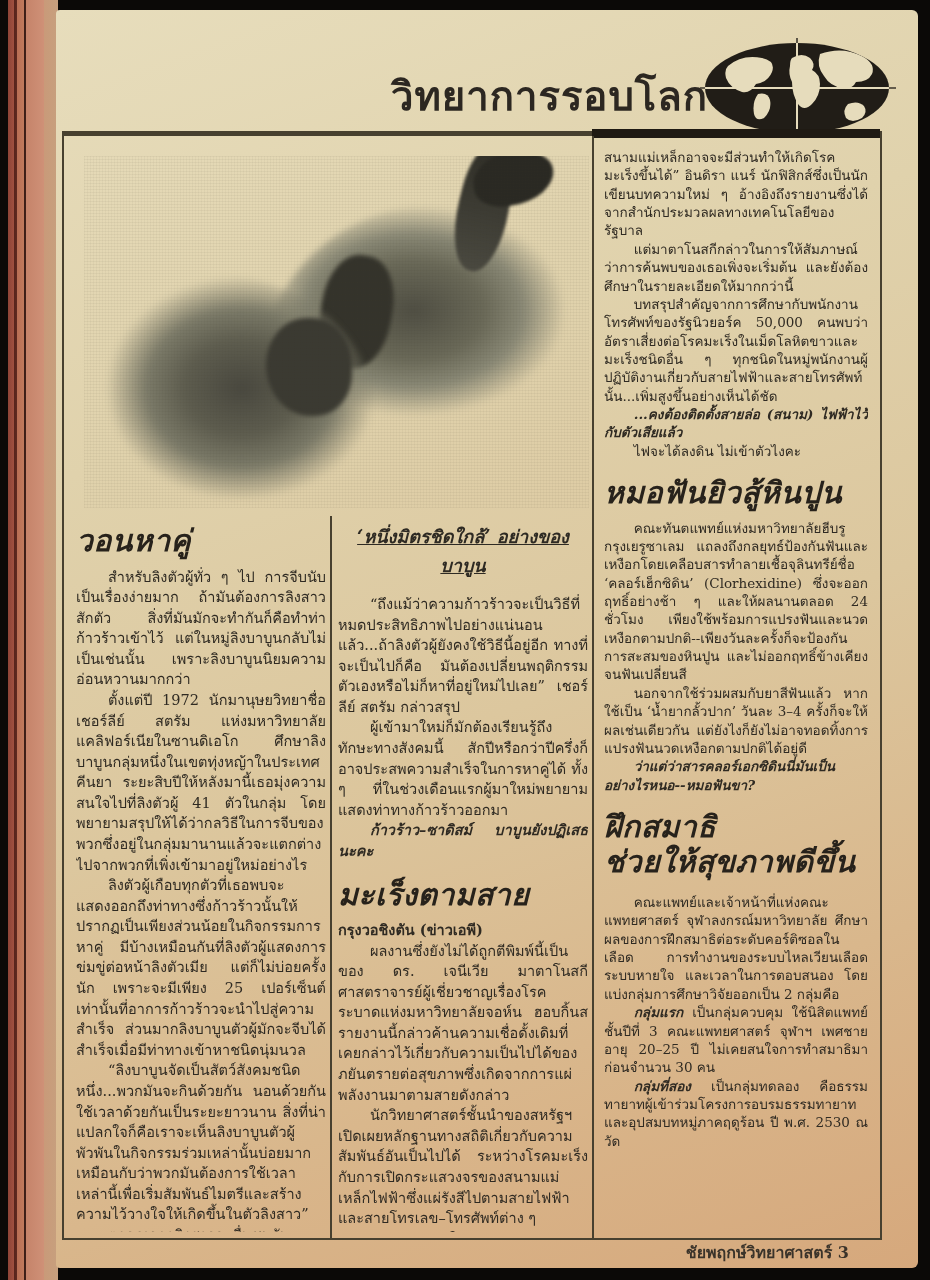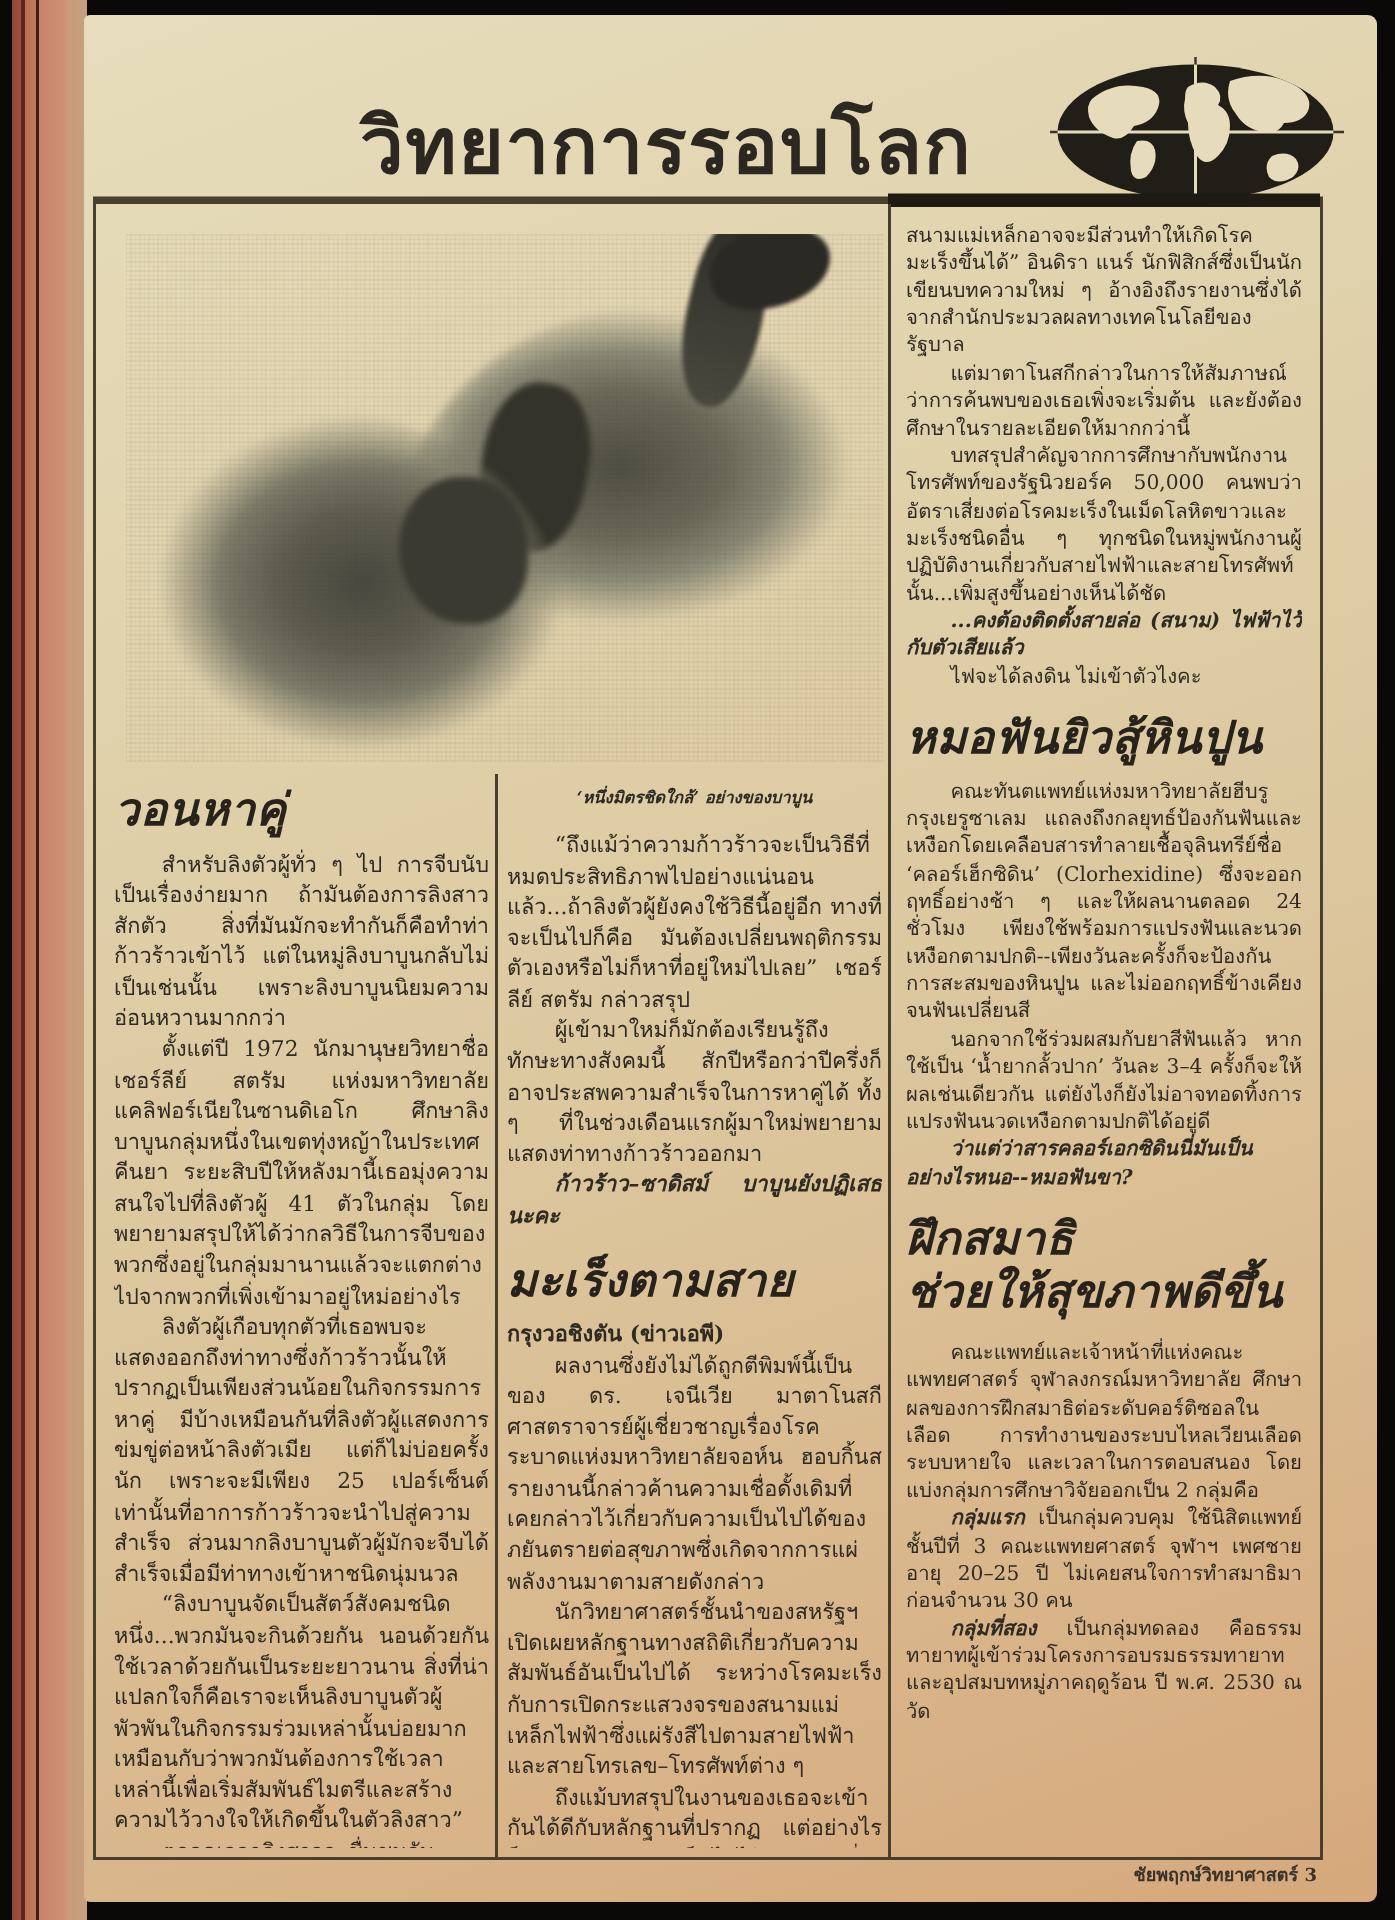--- a/index.html
+++ b/index.html
@@ -22,23 +22,23 @@
       #c99a79 44px,#c7a07e 58px);
   }
   
   .paper{
     position:absolute;left:56px;top:10px;width:862px;height:1258px;
     background:linear-gradient(160deg,#e7ddbc 0%,#e0d2ac 30%,#dcc79e 55%,#d9b78c 78%,#d6a87c 100%);
     border-radius:4px 6px 6px 4px;
   }
   
   .masthead-title{
-    position:absolute;left:240px;top:76px;width:468px;text-align:left;
-    font-family:Liberation Mono, monospace;
-    font-weight:bold;font-size:52px;line-height:1;color:#2c2721;letter-spacing:1px;
+    position:absolute;left:240px;top:76px;width:468px;text-align:right;
+    font-family:Liberation Sans, sans-serif;
+    font-weight:bold;font-size:40px;line-height:1;color:#2c2721;letter-spacing:1px;
   }
   .globe{position:absolute;left:700px;top:36px;width:196px;height:104px;}
   
   .content-box{
     position:absolute;left:62px;top:131px;width:816px;height:1102px;
     border:2px solid #47402f;border-top-width:5px;
   }
   .bar-right-top{position:absolute;left:528px;top:-7px;width:288px;height:9px;background:#1f1a13;}
   .divider-1{position:absolute;left:266px;top:380px;bottom:0;width:2px;background:#47402f;}
   .divider-2{position:absolute;left:528px;top:0;bottom:0;width:2px;background:#47402f;}
@@ -70,44 +70,44 @@
     background:#2a2923;filter:blur(1.5px);transform:rotate(-8deg);}
   .grain{inset:0;
     background:repeating-linear-gradient(0deg, rgba(58,53,38,.05) 0 1px, transparent 1px 3px),
                repeating-linear-gradient(90deg, rgba(58,53,38,.04) 0 1px, transparent 1px 3px);}
   
   .col{position:absolute;overflow:hidden;}
   .col-left{left:12px;top:388px;width:250px;height:708px;}
   .col-mid{left:274px;top:384px;width:250px;height:712px;}
   .col-right{left:540px;top:12px;width:264px;height:1086px;}
   .caption{
-    text-align:center;font-style:italic;font-weight:bold;font-size:11px;
-    margin:2px 0 14px 0;color:#2e2a23;
+    text-align:center;font-style:italic;font-weight:bold;font-size:18px;
+    margin:2px 0 14px 0;color:#2e2a23;text-decoration:underline;
   }
   .headline{
     font-weight:bold;font-style:italic;font-size:30px;line-height:1.15;
     color:#27221b;margin:0 0 8px 0;letter-spacing:.5px;
   }
   .headline.small{font-size:30px;}
   .body{
     font-size:14.5px;line-height:1.42;text-align:justify;margin:0;
     text-indent:2.2em;color:#2f2a22;
   }
   .col-right .body{font-size:13.5px;line-height:1.36;}
   .no-indent{text-indent:0;}
   .dateline{font-weight:bold;text-indent:0;}
   .kicker{font-style:italic;font-weight:bold;}
   .lead{font-weight:bold;font-style:italic;}
   .lead::after{content:" ";}
   .section-gap{height:16px;}
   .small-gap{height:6px;}
   
   .page-footer{
-    position:absolute;left:600px;top:1240px;width:278px;text-align:right;
-    font-weight:bold;font-size:12px;color:#3a332a;
+    position:absolute;left:571px;top:1240px;width:278px;text-align:right;
+    font-weight:bold;font-size:16px;color:#3a332a;
   }
 </style>
 </head>
 <body>
 
 <div class="binding"></div>
 
 <div class="paper"></div>
 
 <div class="masthead-title">วิทยาการรอบโลก</div>

